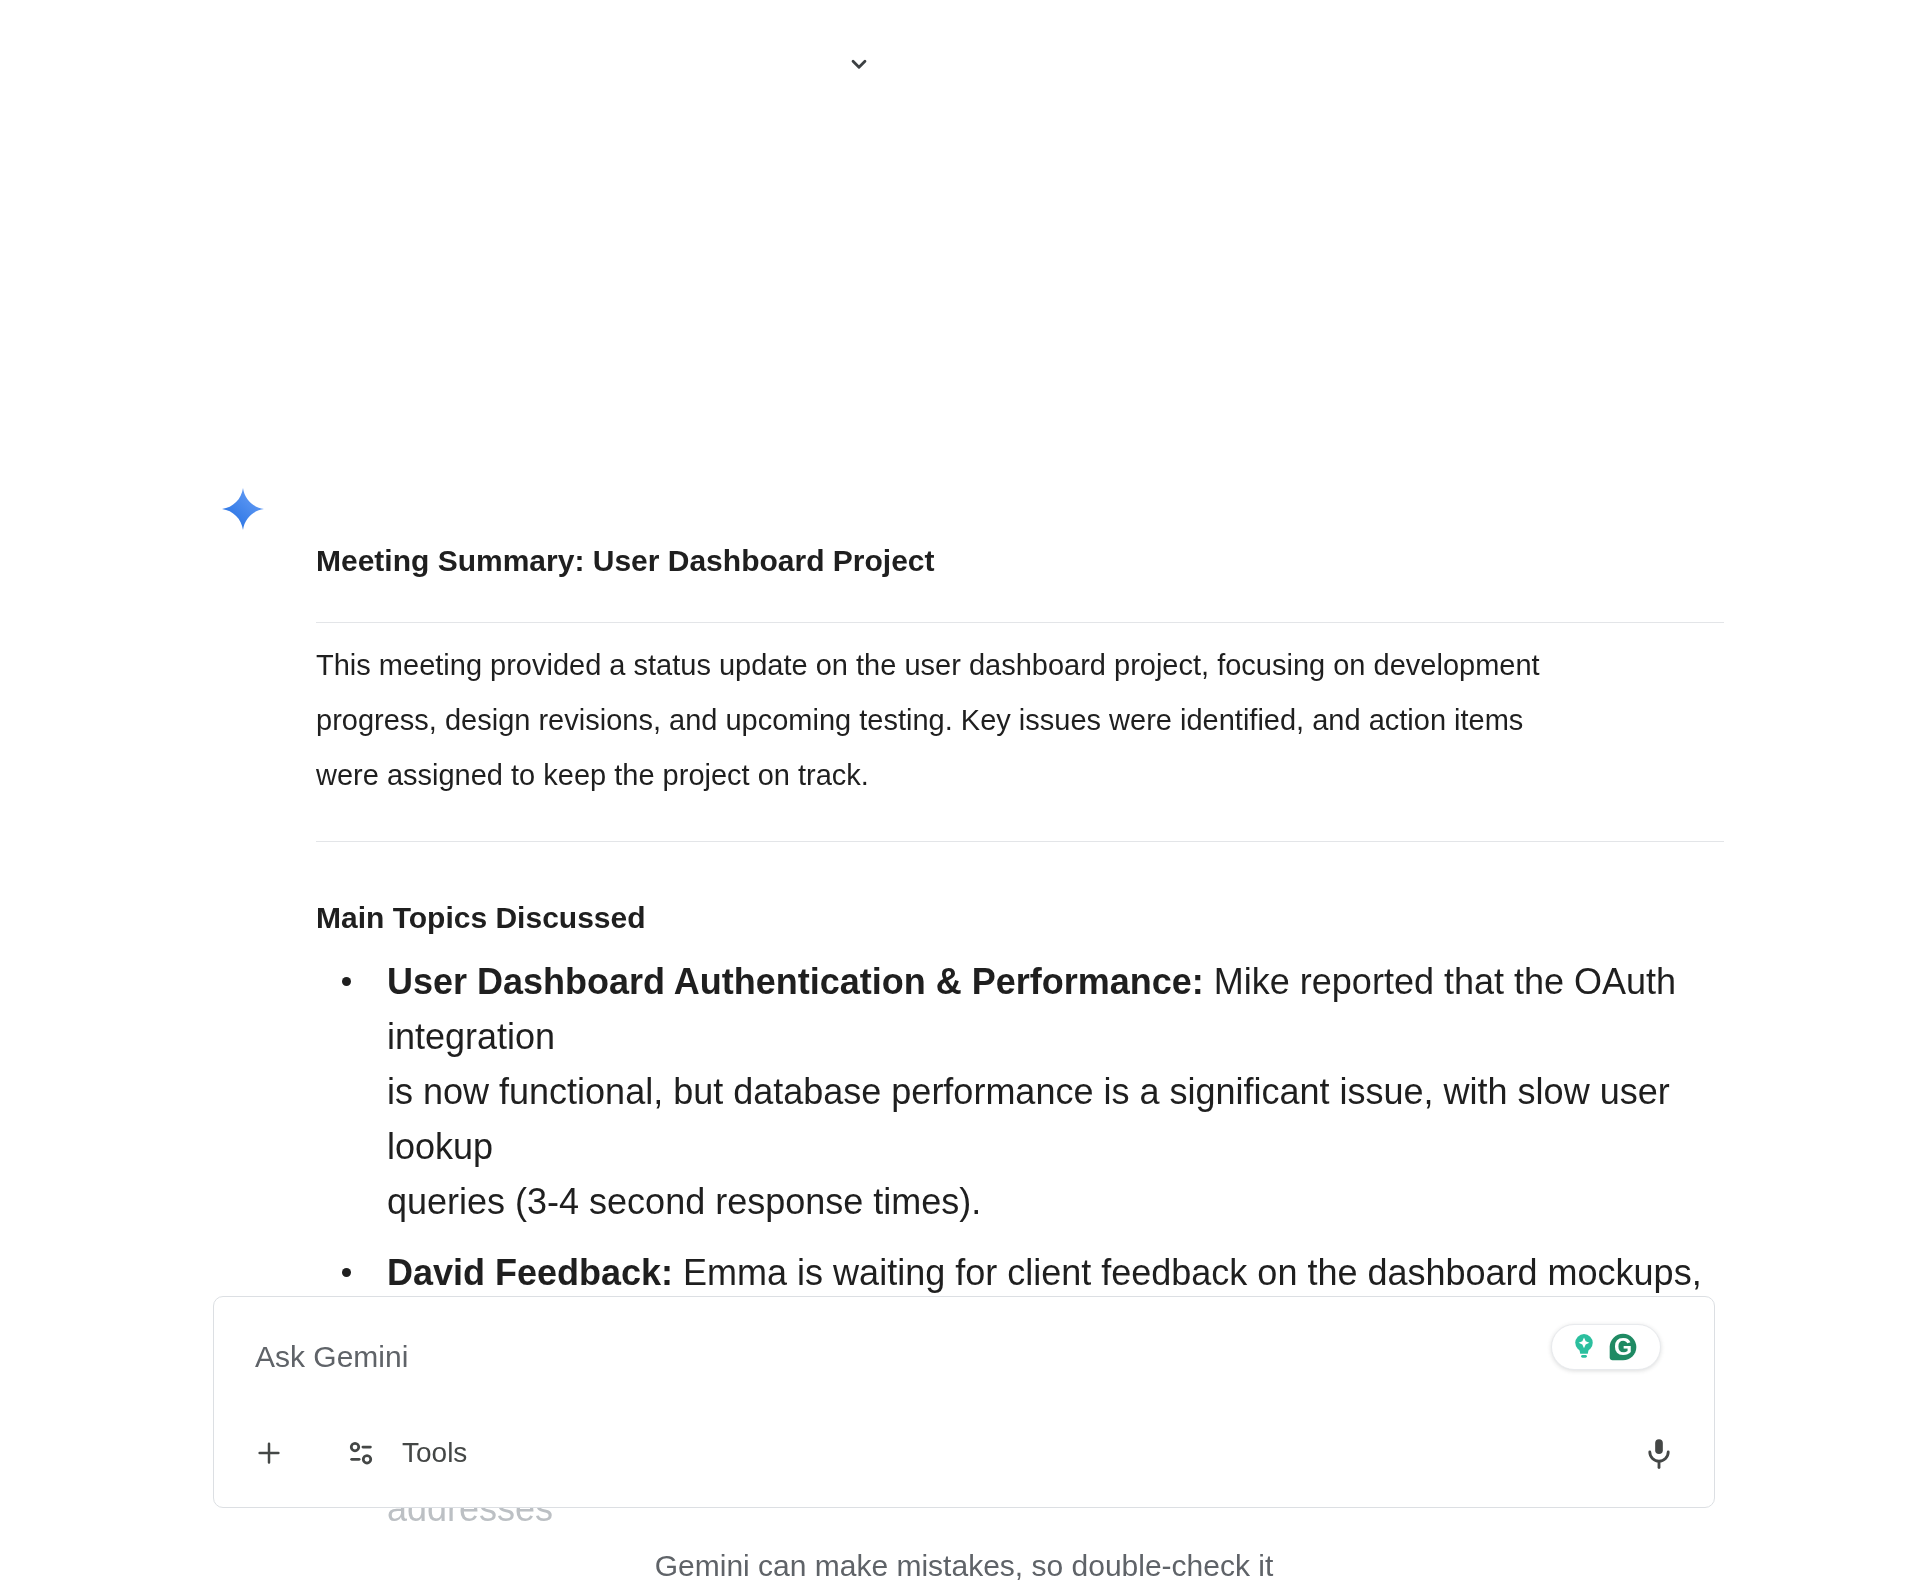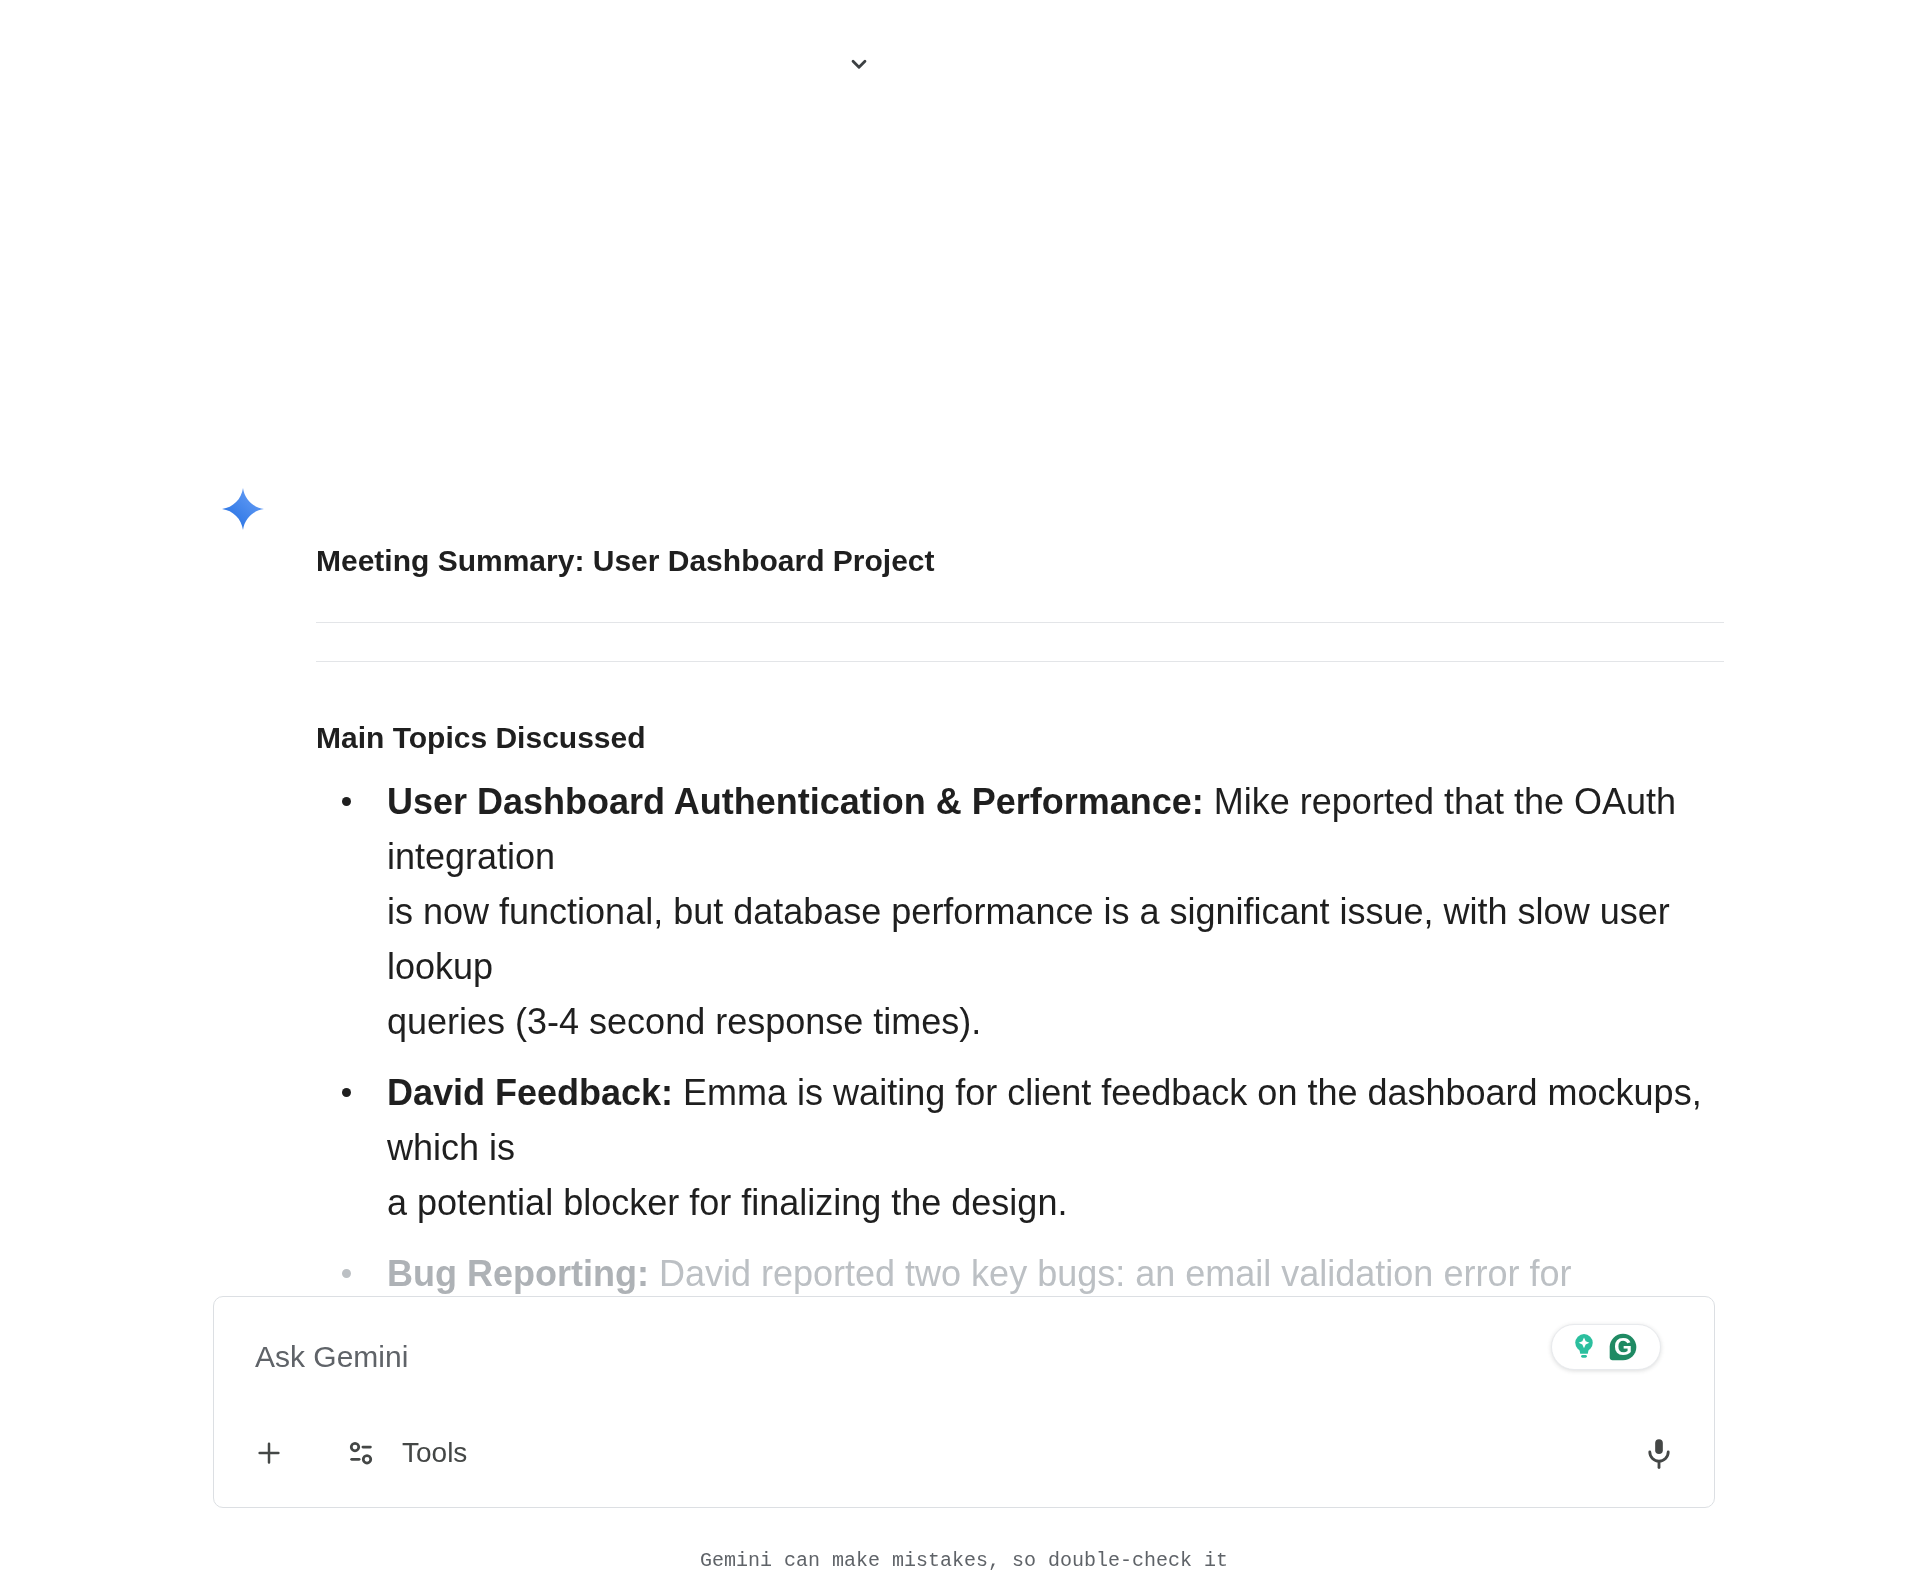--- a/index.html
+++ b/index.html
@@ -87,21 +87,21 @@
     position:absolute;left:132px;top:132px;height:48px;
     display:flex;align-items:center;gap:26px;
     border:none;background:transparent;cursor:pointer;
     font-family:inherit;font-size:28px;color:var(--c-icon);
   }
   .mic-btn{position:absolute;left:1427px;top:137px;width:36px;height:40px;}
 
   
   .footer{
     position:absolute;left:213px;top:1549px;width:1502px;
-    text-align:center;font-size:20px;color:var(--c-muted);font-family:Liberation Mono, monospace;
+    text-align:center;font-size:30px;color:var(--c-muted);
   }
 </style>
 </head>
 <body>
 
 <div class="page">
 
   <button class="collapse-btn">
     <span style="display:flex;">
       <svg width="26" height="26" viewBox="0 0 24 24" fill="none">
@@ -118,20 +118,21 @@
           <stop offset="1" stop-color="#6da2f7"></stop>
         </linearGradient>
       </defs>
       <path d="M12 0 C12.9 6.4 17.6 11.1 24 12 C17.6 12.9 12.9 17.6 12 24 C11.1 17.6 6.4 12.9 0 12 C6.4 11.1 11.1 6.4 12 0 Z" fill="url(#sparkg)"></path>
     </svg>
   </span>
 
   <div class="response">
     <h3>Meeting Summary: User Dashboard Project</h3>
     <hr class="hr1">
+    <p class="intro">This meeting provided a status update on the user dashboard project, focusing on development<br>progress, design revisions, and upcoming testing. Key issues were identified, and action items<br>were assigned to keep the project on track.</p>
     <hr class="hr2">
     <h3 class="section-heading">Main Topics Discussed</h3>
     <ul class="topics">
         <li><span class="bullet-bold">User Dashboard Authentication &amp; Performance:</span> Mike reported that the OAuth integration<br>is now functional, but database performance is a significant issue, with slow user lookup<br>queries (3-4 second response times).</li>
         <li><span class="bullet-bold">David Feedback:</span> Emma is waiting for client feedback on the dashboard mockups, which is<br>a potential blocker for finalizing the design.</li>
         <li class="faded"><span class="bullet-bold">Bug Reporting:</span> David reported two key bugs: an email validation error for addresses</li>
       </ul>
   </div>
 
   <div class="composer">

